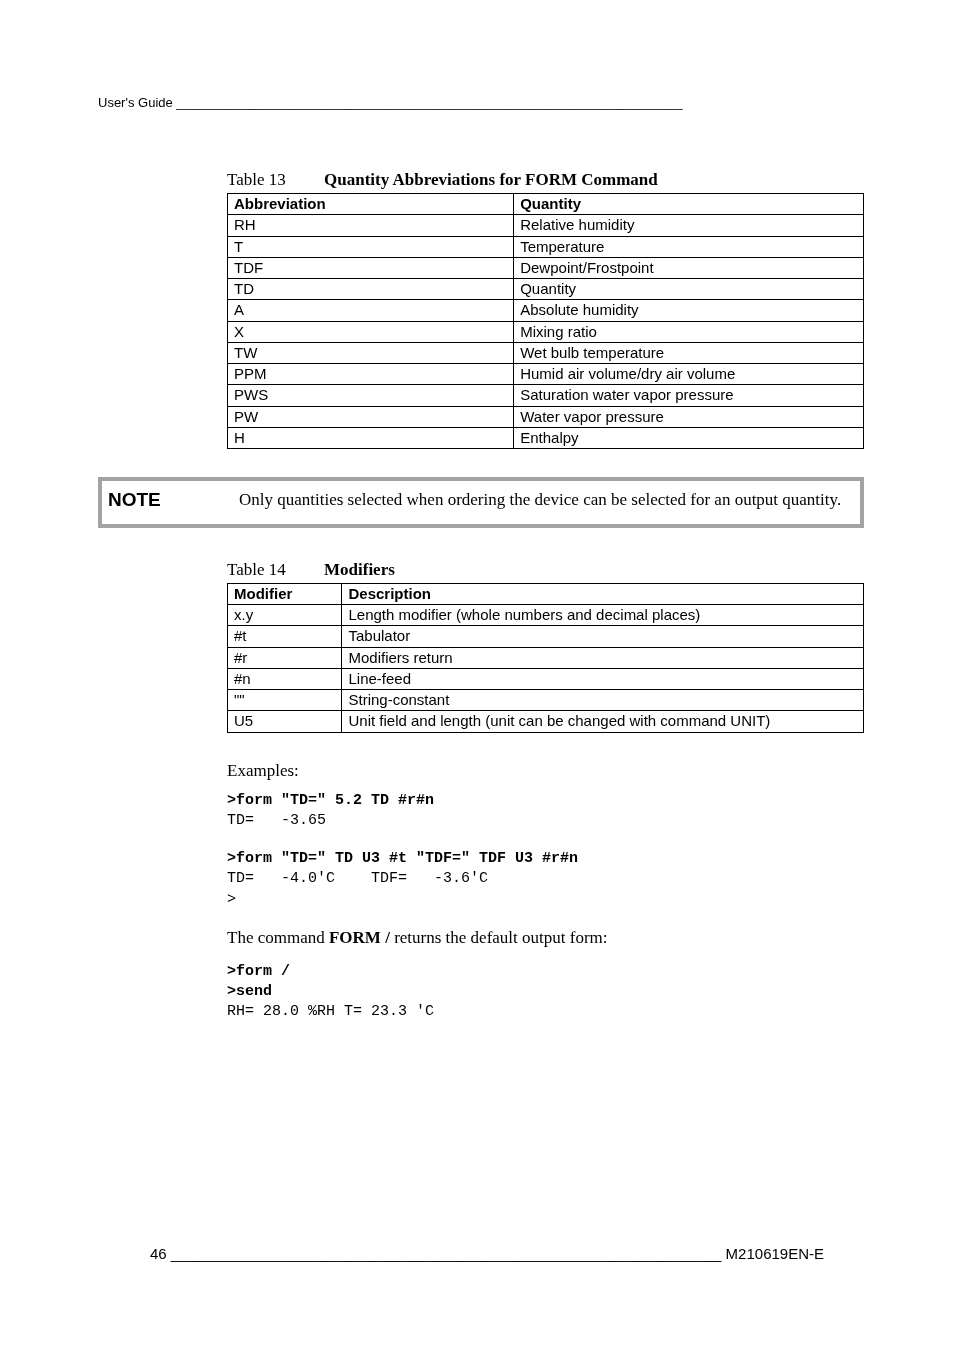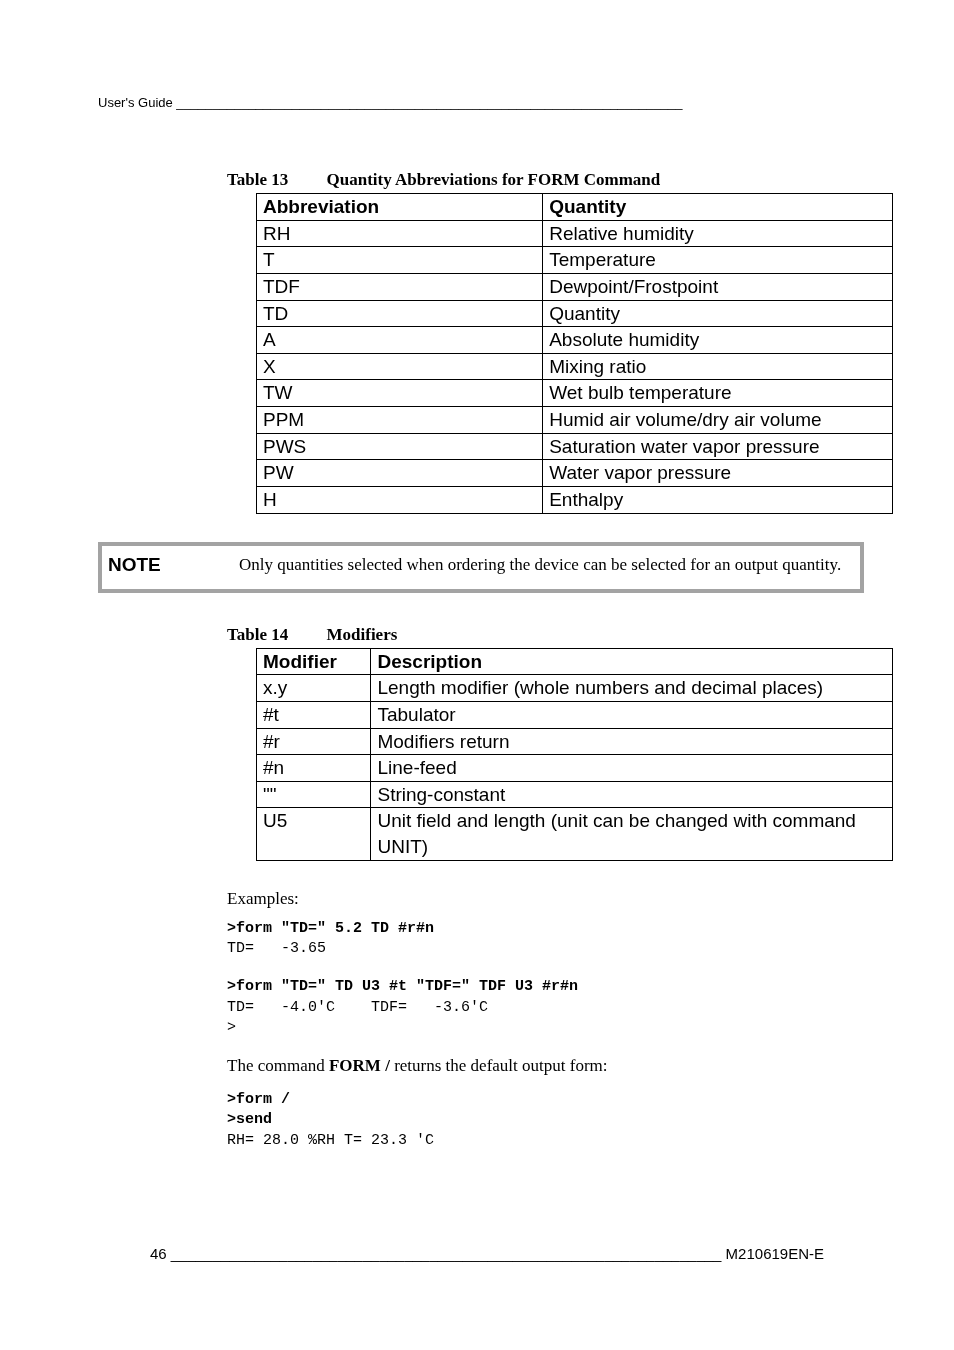--- a/index.html
+++ b/index.html
@@ -23,28 +23,27 @@
     overflow: hidden;
   }
   .content-col {
     margin-left: 129px;
   }
   .table-caption {
     font-family: "Times New Roman", Times, serif;
     font-size: 17px;
     margin-bottom: 3px;
   }
-  .table-caption .tnum { font-weight: bold; }
+  .table-caption .tnum { font-weight: normal; }
   .table-caption .ttitle { font-weight: bold; margin-left: 34px; }
   table.data {
     border-collapse: collapse;
     width: 100%;
     border: 1.5px solid #000;
-    font-size: 19px;
-    margin-left: 29px;
+    font-size: 15px;
   }
   table.data th, table.data td {
     border: 1px solid #000;
     padding: 0 6px;
     text-align: left;
     line-height: 1.35;
     vertical-align: top;
   }
   table.data th {
     font-weight: bold;

